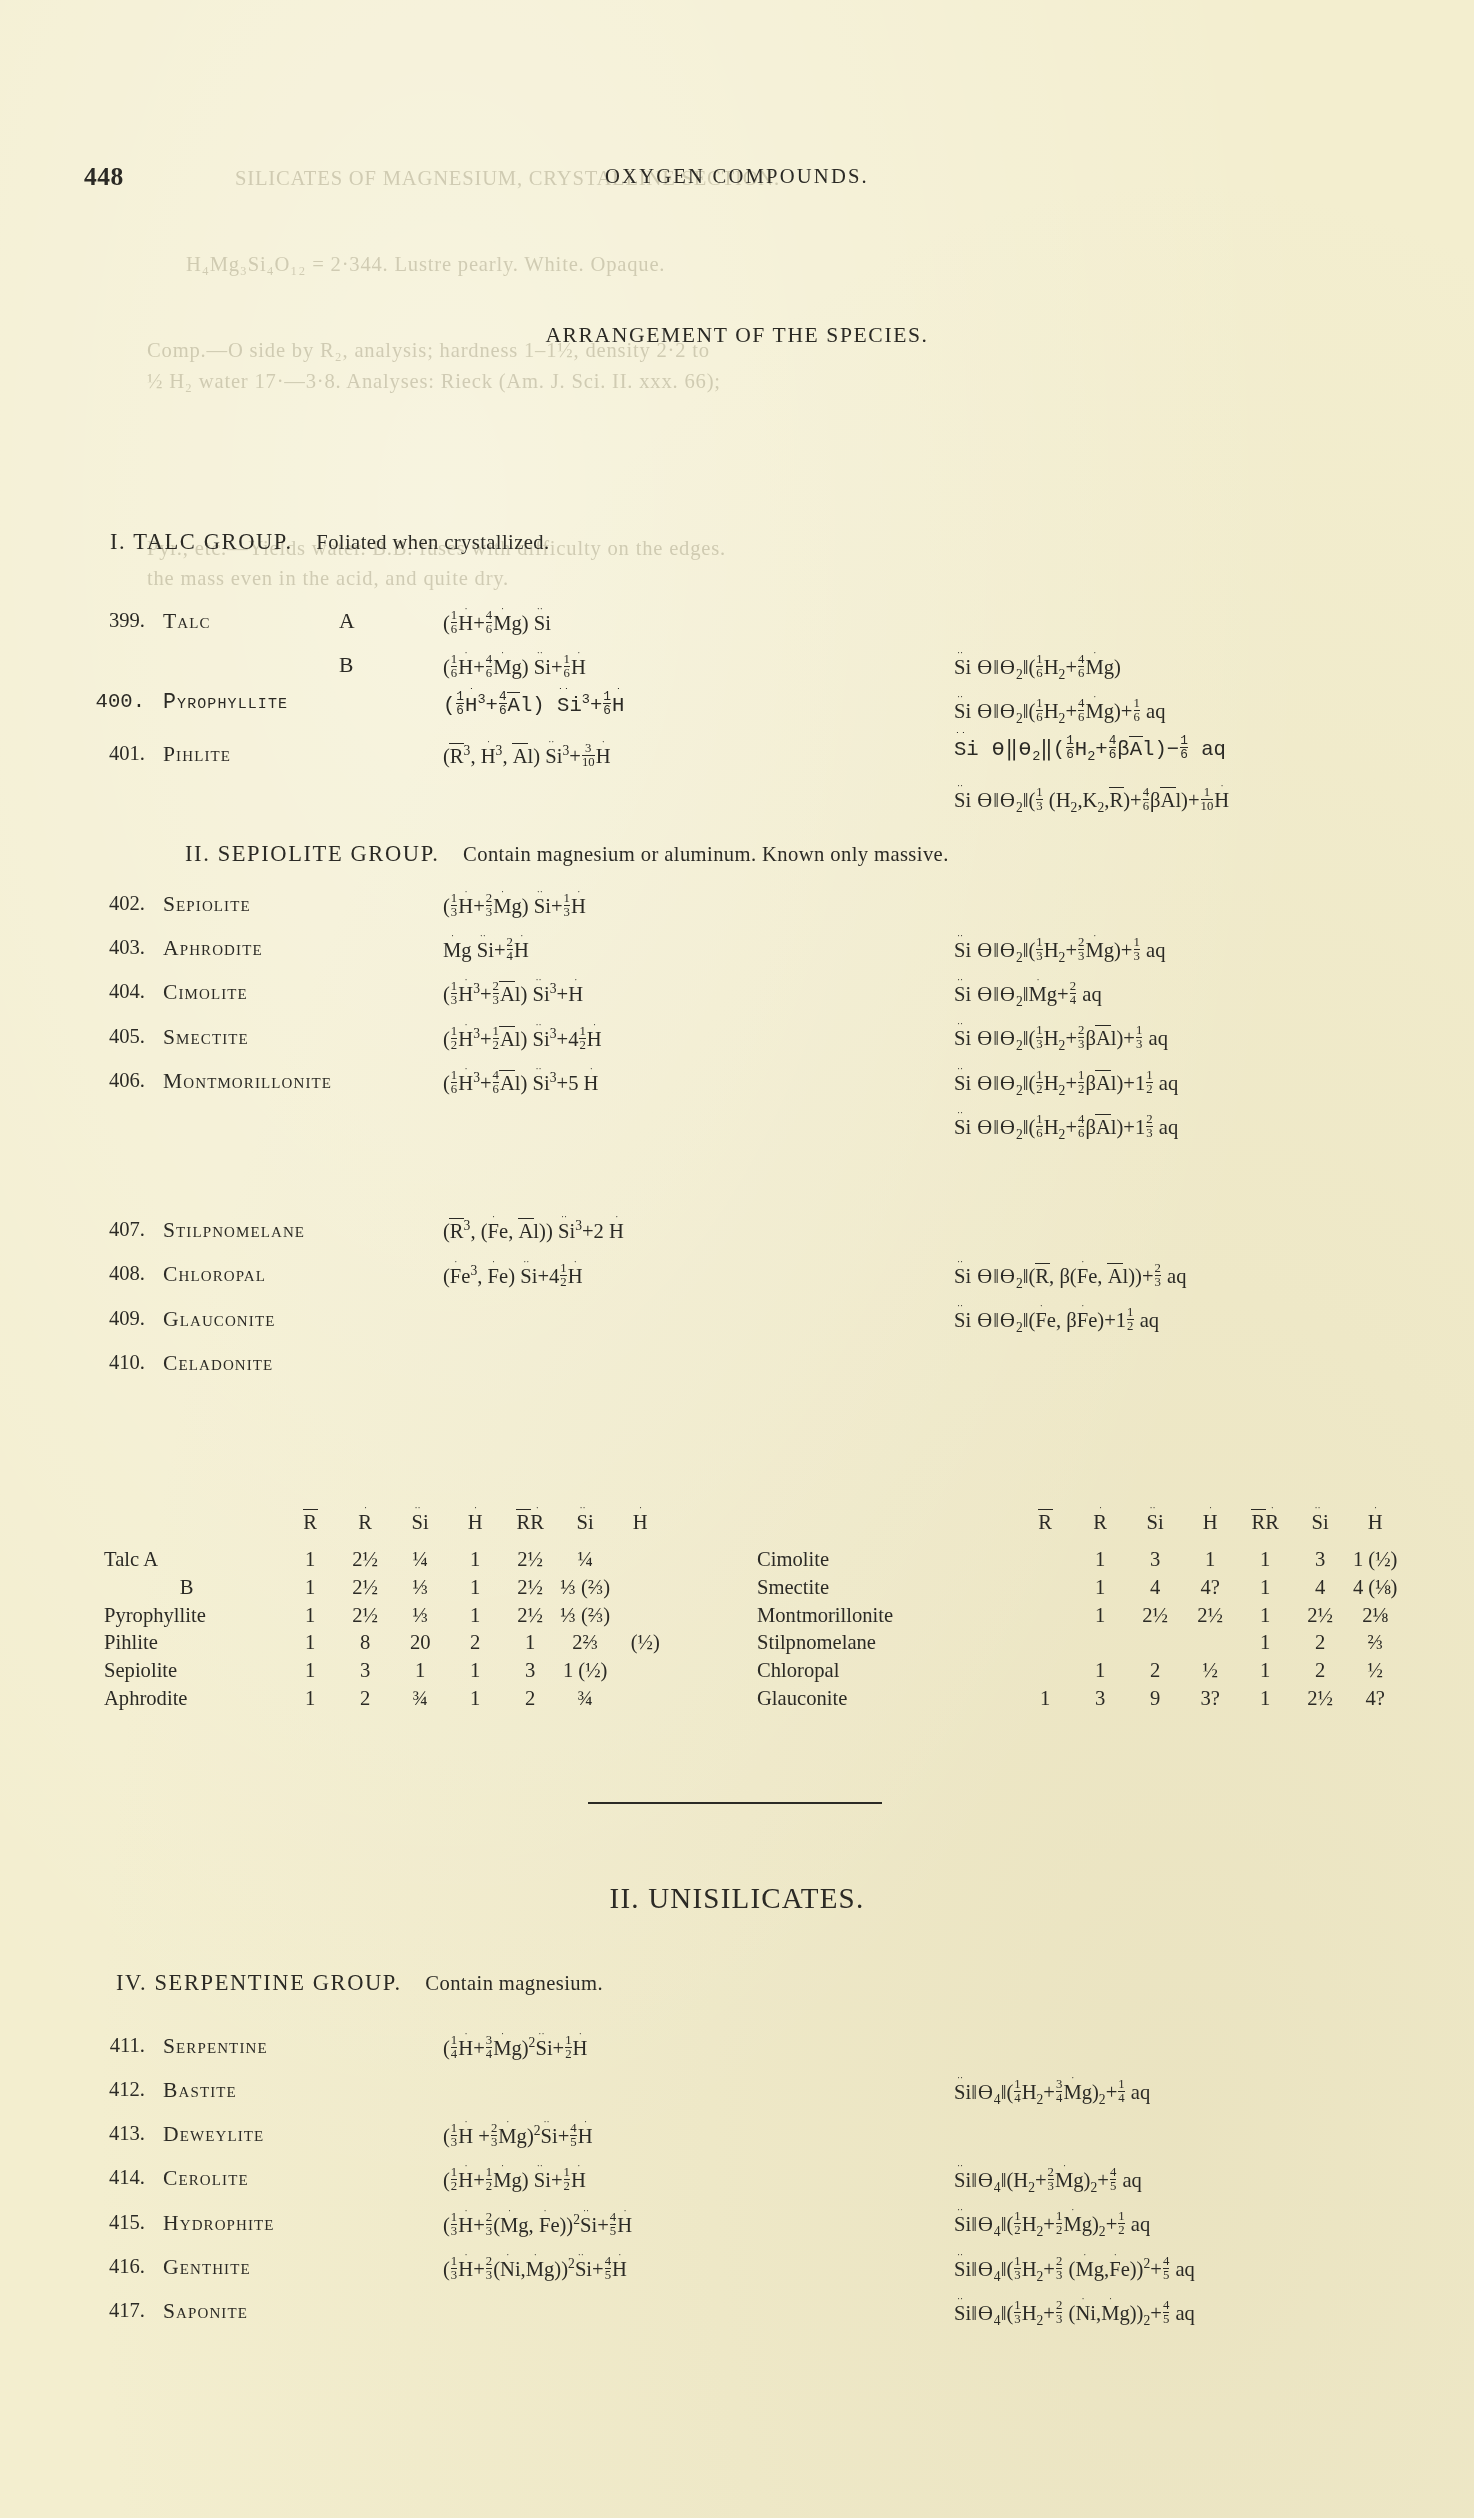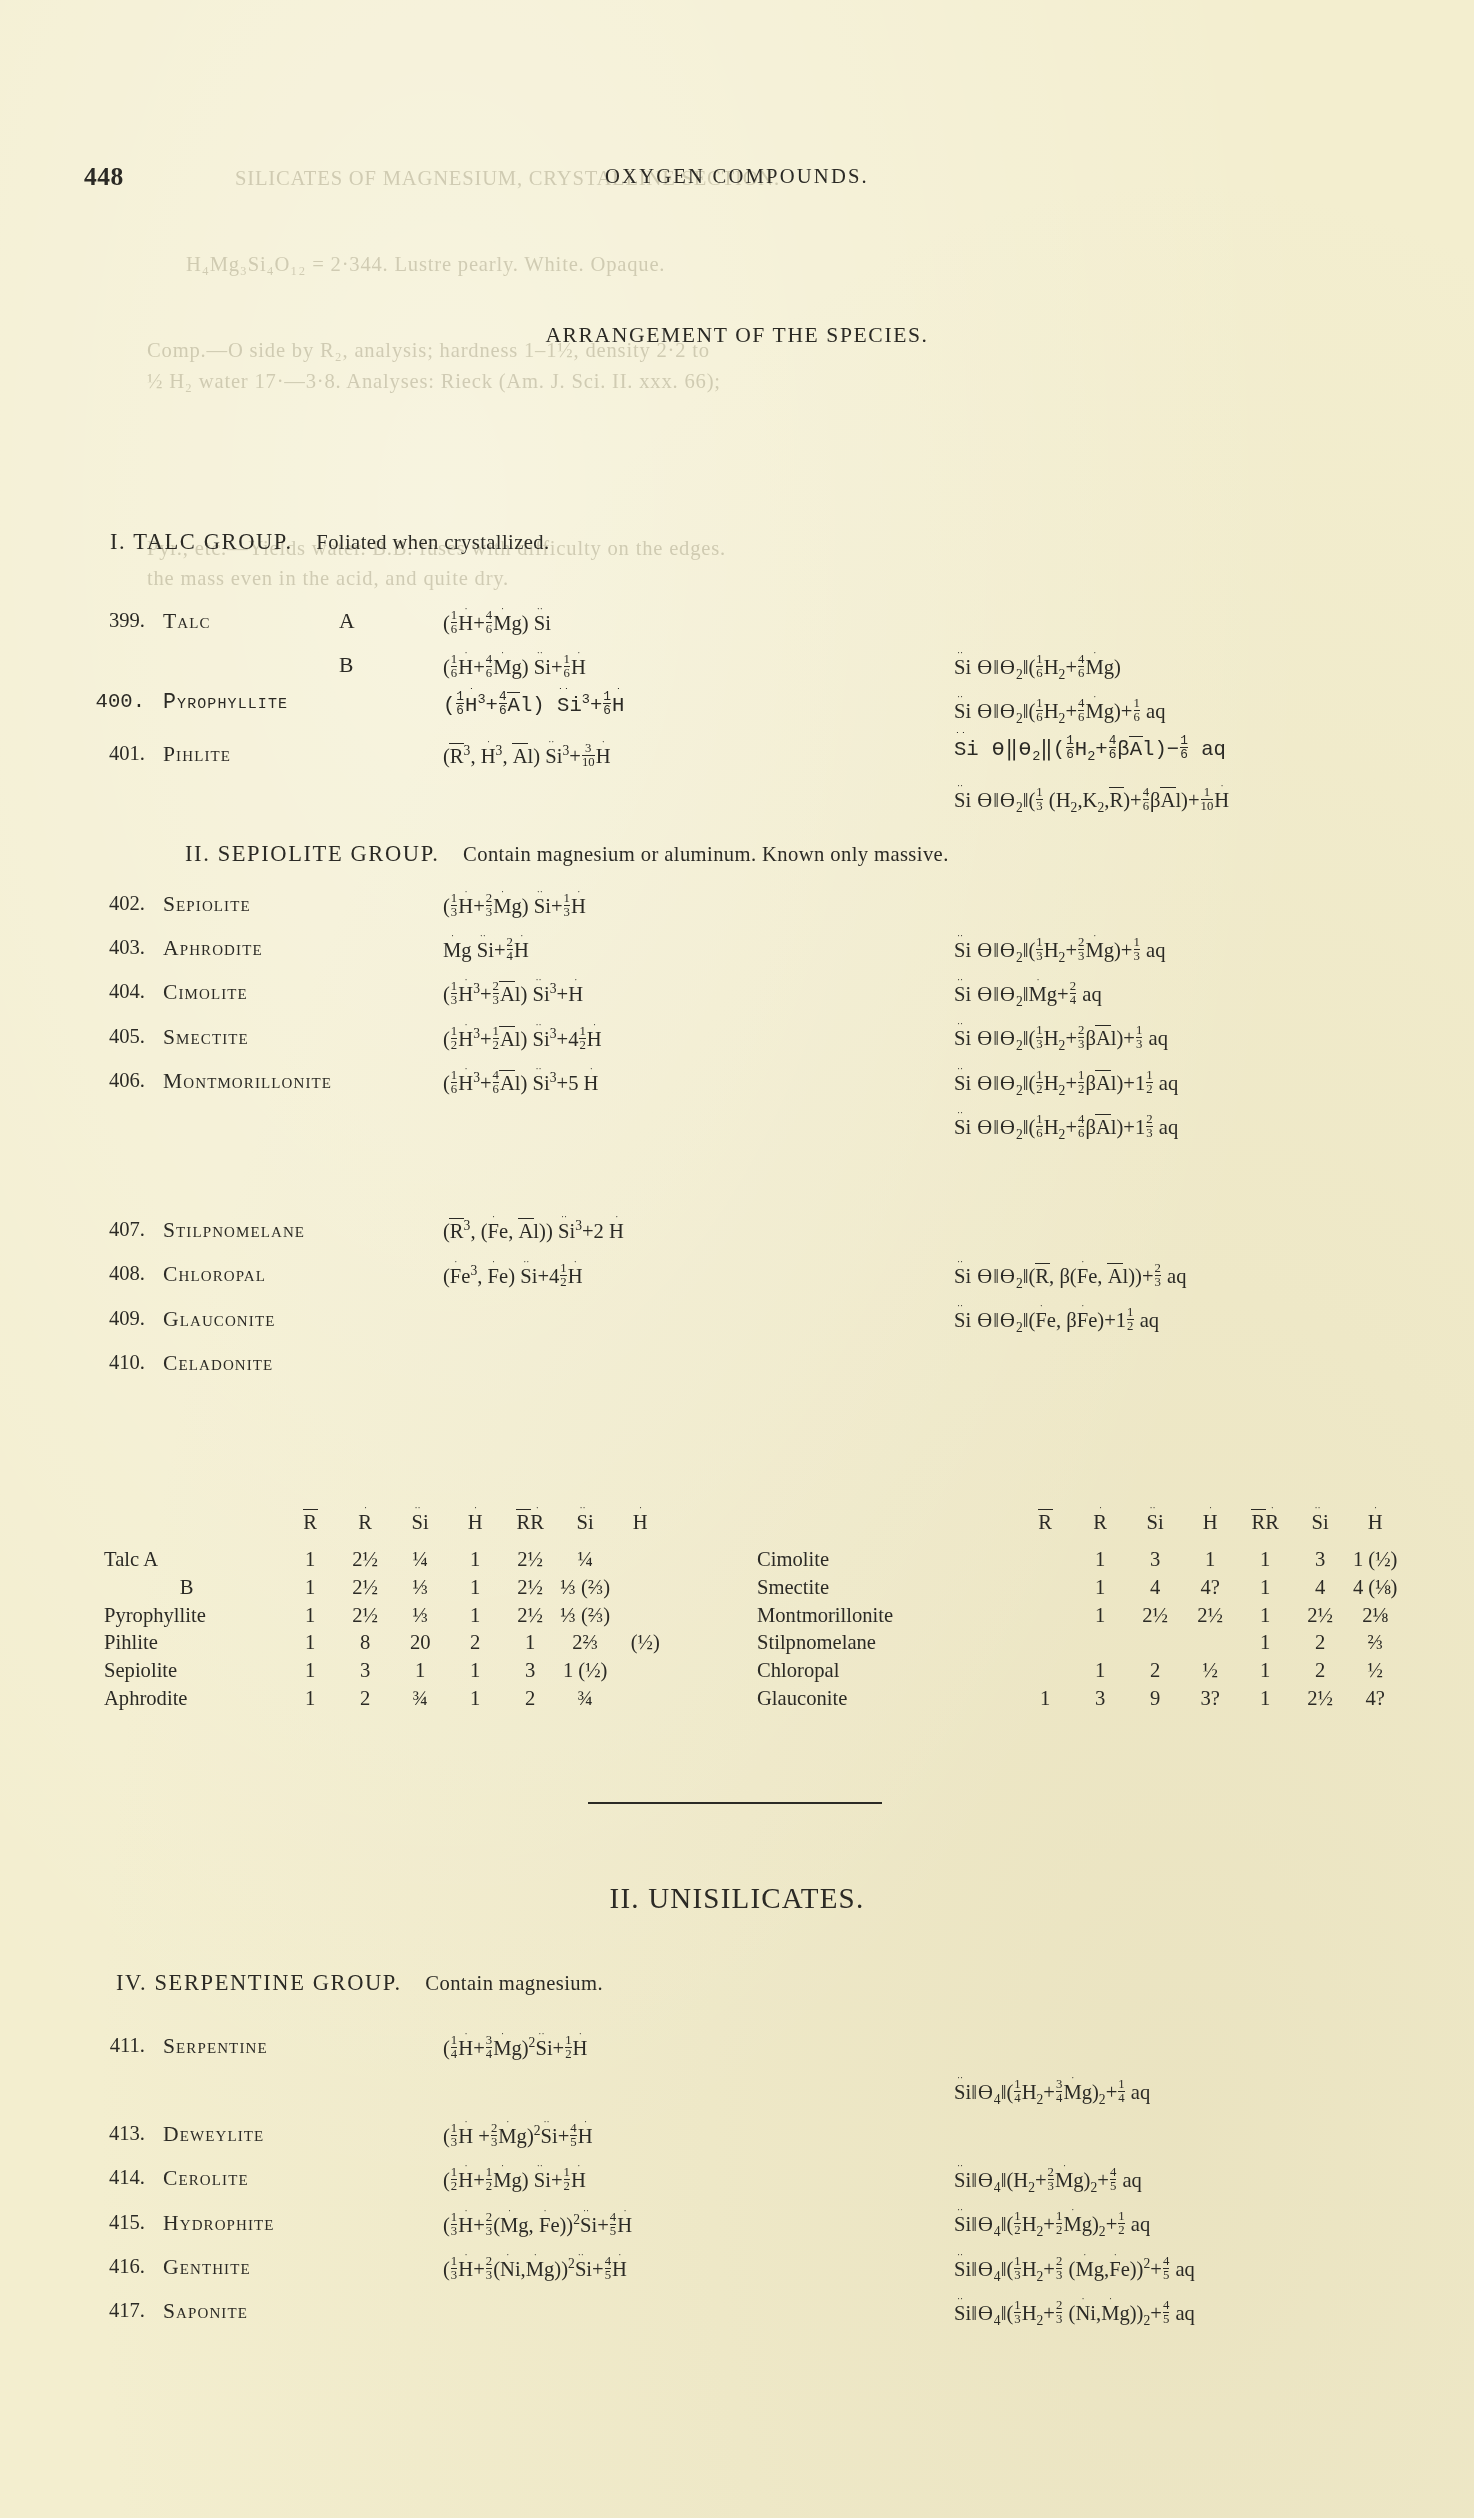--- a/index.html
+++ b/index.html
@@ -514,20 +514,24 @@
     <span class="gdesc">Contain magnesium.</span>
   </div>
 
   <div class="species-row" style="top:2034px;">
     <span class="sp-num">411.</span>
     <span class="sp-name">Serpentine</span>
     <span class="sp-formula">(<span class="frac"><span class="n">1</span><span class="d">4</span></span><span class="ov ov1">H</span>+<span class="frac"><span class="n">3</span><span class="d">4</span></span><span class="ov ov1">M</span>g)<sup>2</sup><span class="ov">S</span>i+<span class="frac"><span class="n">1</span><span class="d">2</span></span><span class="ov ov1">H</span></span>
     <span class="sp-formula2"><span class="ov">S</span>i‖<span class="thet">ϴ</span><sub>4</sub>‖(<span class="frac"><span class="n">1</span><span class="d">4</span></span>H<sub>2</sub>+<span class="frac"><span class="n">3</span><span class="d">4</span></span><span class="ov ov1">M</span>g)<sub>2</sub>+<span class="frac"><span class="n">1</span><span class="d">4</span></span> aq</span>
   </div>
 
+  <div class="species-row" style="top:2078px;">
+    <span class="sp-num">412.</span>
+    <span class="sp-name">Bastite</span>
+  </div>
 
   <div class="species-row" style="top:2122px;">
     <span class="sp-num">413.</span>
     <span class="sp-name">Deweylite</span>
     <span class="sp-formula">(<span class="frac"><span class="n">1</span><span class="d">3</span></span><span class="ov ov1">H</span> +<span class="frac"><span class="n">2</span><span class="d">3</span></span><span class="ov ov1">M</span>g)<sup>2</sup><span class="ov">S</span>i+<span class="frac"><span class="n">4</span><span class="d">5</span></span><span class="ov ov1">H</span></span>
     <span class="sp-formula2"><span class="ov">S</span>i‖<span class="thet">ϴ</span><sub>4</sub>‖(H<sub>2</sub>+<span class="frac"><span class="n">2</span><span class="d">3</span></span><span class="ov ov1">M</span>g)<sub>2</sub>+<span class="frac"><span class="n">4</span><span class="d">5</span></span> aq</span>
   </div>
 
   <div class="species-row" style="top:2166px;">
     <span class="sp-num">414.</span>

